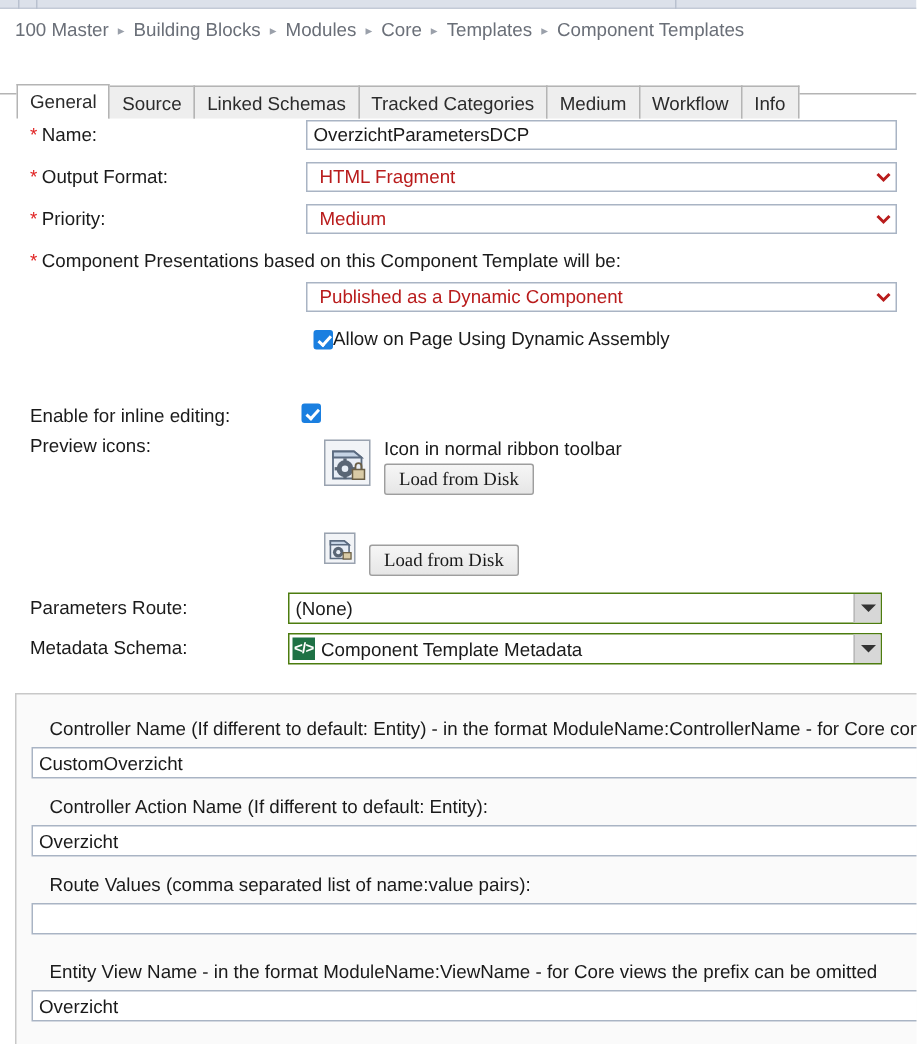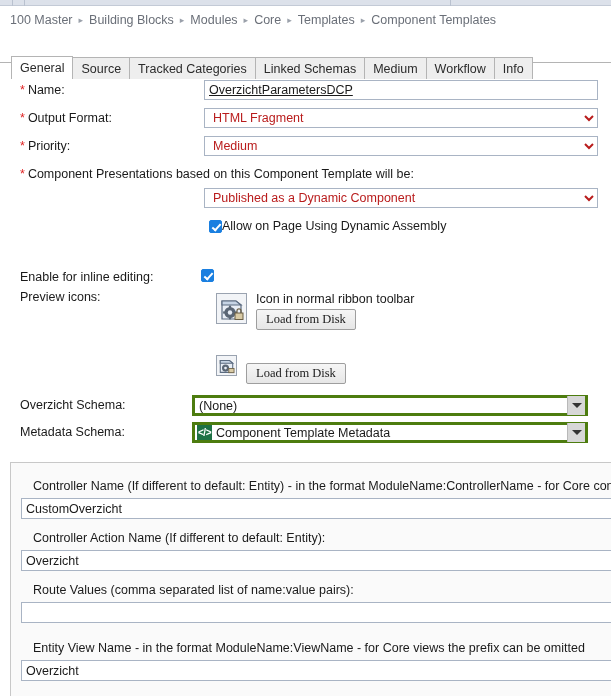--- a/index.html
+++ b/index.html
@@ -137,21 +137,20 @@
     width: 100%;
     height: 20px;
     box-sizing: border-box;
     border: 1px solid #a9b4c4;
     background: #ffffff;
     font-family: "Liberation Sans", sans-serif;
     font-size: 12.5px;
     color: #1a1a1a;
     padding: 0 4px;
     outline: none;
-    text-decoration: underline;
   }
   select.sel {
     width: 100%;
     height: 20px;
     box-sizing: border-box;
     border: 1px solid #a9b4c4;
     background: #ffffff;
     font-family: "Liberation Sans", sans-serif;
     font-size: 12.5px;
     color: #b91c1c;
@@ -230,21 +229,21 @@
     cursor: pointer;
     white-space: nowrap;
   }
 
   
   .picker {
     position: absolute;
     left: 192px;
     width: 396px;
     height: 21px;
-    border: 3px solid #4d7c0f;
+    border: 1px solid #4d7c0f;
     background: #ffffff;
     box-sizing: border-box;
     display: flex;
     align-items: center;
     cursor: pointer;
   }
   .picker-text {
     flex: 1;
     font-size: 12.5px;
     color: #1a1a1a;
@@ -339,22 +338,22 @@
   <span class="crumb-sep">▸</span>
   <span class="crumb">Templates</span>
   <span class="crumb-sep">▸</span>
   <span class="crumb">Component Templates</span>
 </div>
 
 <div class="tabbar">
   <div class="tabs">
     <div class="tab active">General</div>
     <div class="tab">Source</div>
+    <div class="tab">Linked Schemas</div>
     <div class="tab">Tracked Categories</div>
-    <div class="tab">Linked Schemas</div>
     <div class="tab">Medium</div>
     <div class="tab">Workflow</div>
     <div class="tab">Info</div>
   </div>
 </div>
 
 <div class="form">
 
   <div class="row" style="top:16px">
     <div class="label">
@@ -447,21 +446,21 @@
           <circle cx="13" cy="18.5" r="5.4" fill="#5a6675"></circle>
           <circle cx="13" cy="18.5" r="2.1" fill="#e8eef6"></circle>
           <rect x="18" y="19" width="8" height="6.5" fill="#d9cba6" stroke="#6b5f45" stroke-width="1.3"></rect>
         </svg>
       </div>
       <div class="btn" style="left:30px;top:14px;">Load from Disk</div>
     </div>
   </div>
 
   <div class="row" style="top:331px">
-    <div class="label">Overzicht Schema:</div>
+    <div class="label">Parameters Route:</div>
     <div class="picker">
       <span class="picker-text">(None)</span>
       <span class="picker-btn">
         <span class="tri-down"></span>
       </span>
     </div>
   </div>
 
   <div class="row" style="top:358px">
     <div class="label">Metadata Schema:</div>

